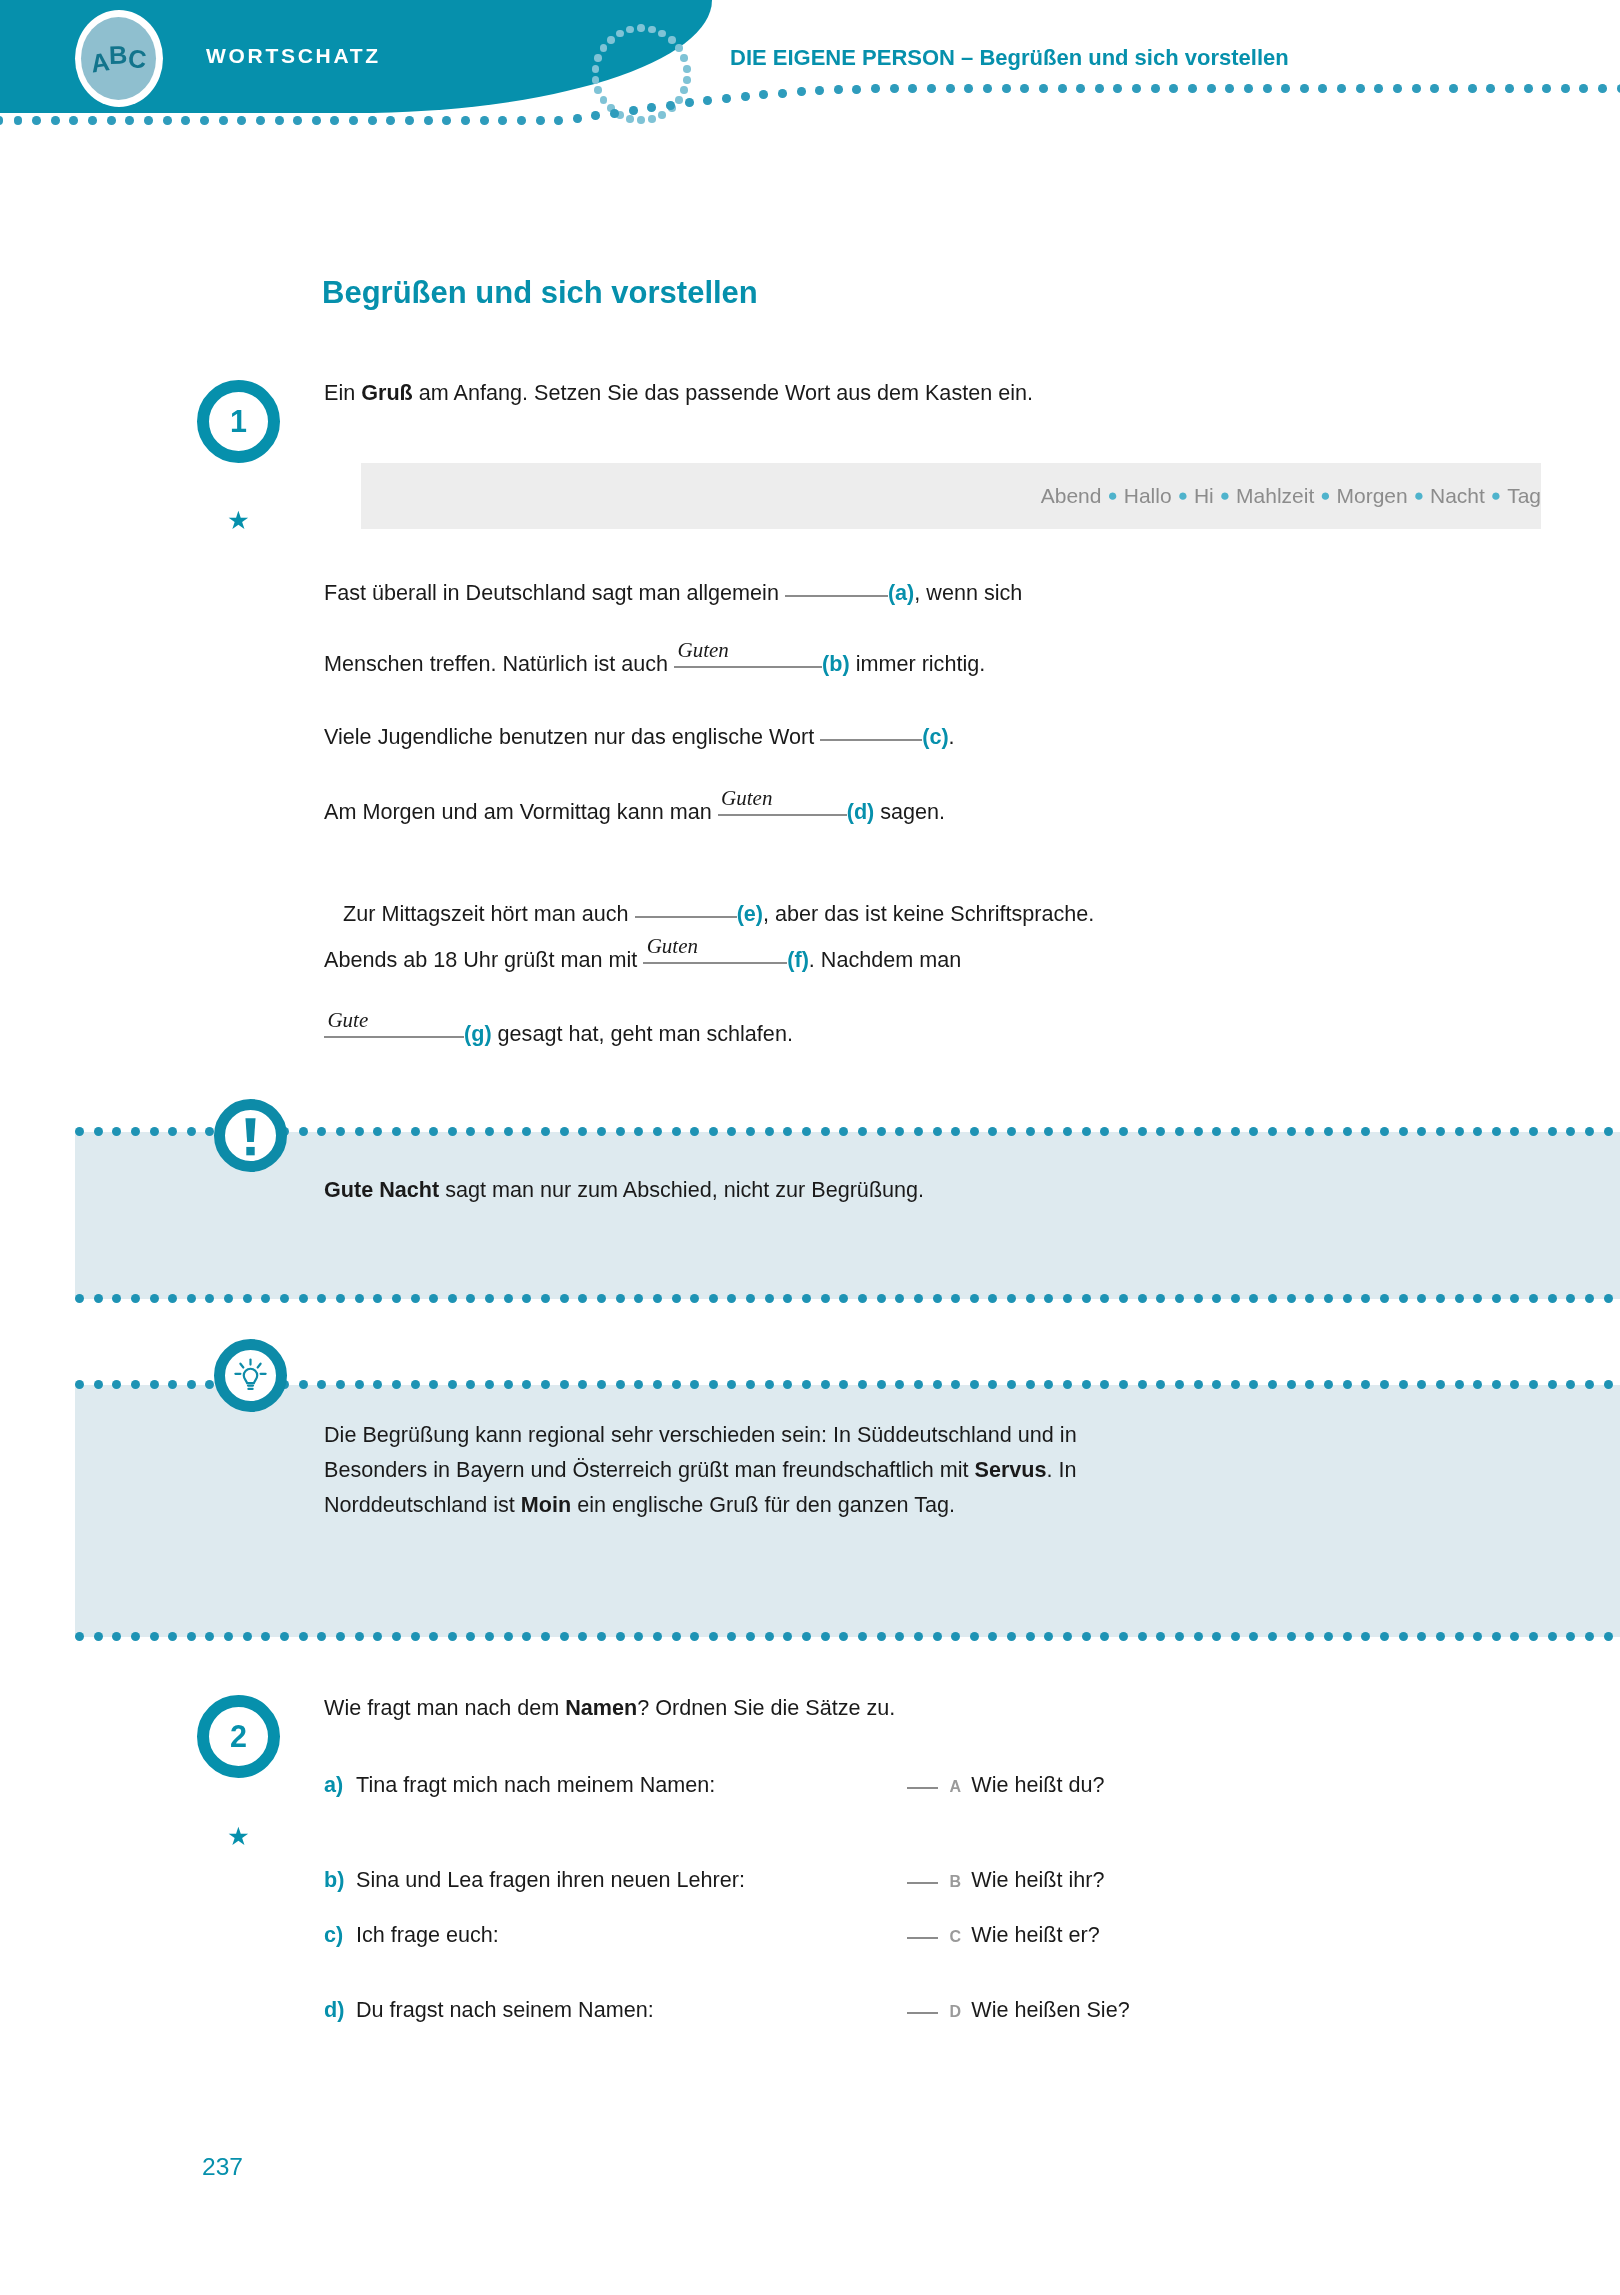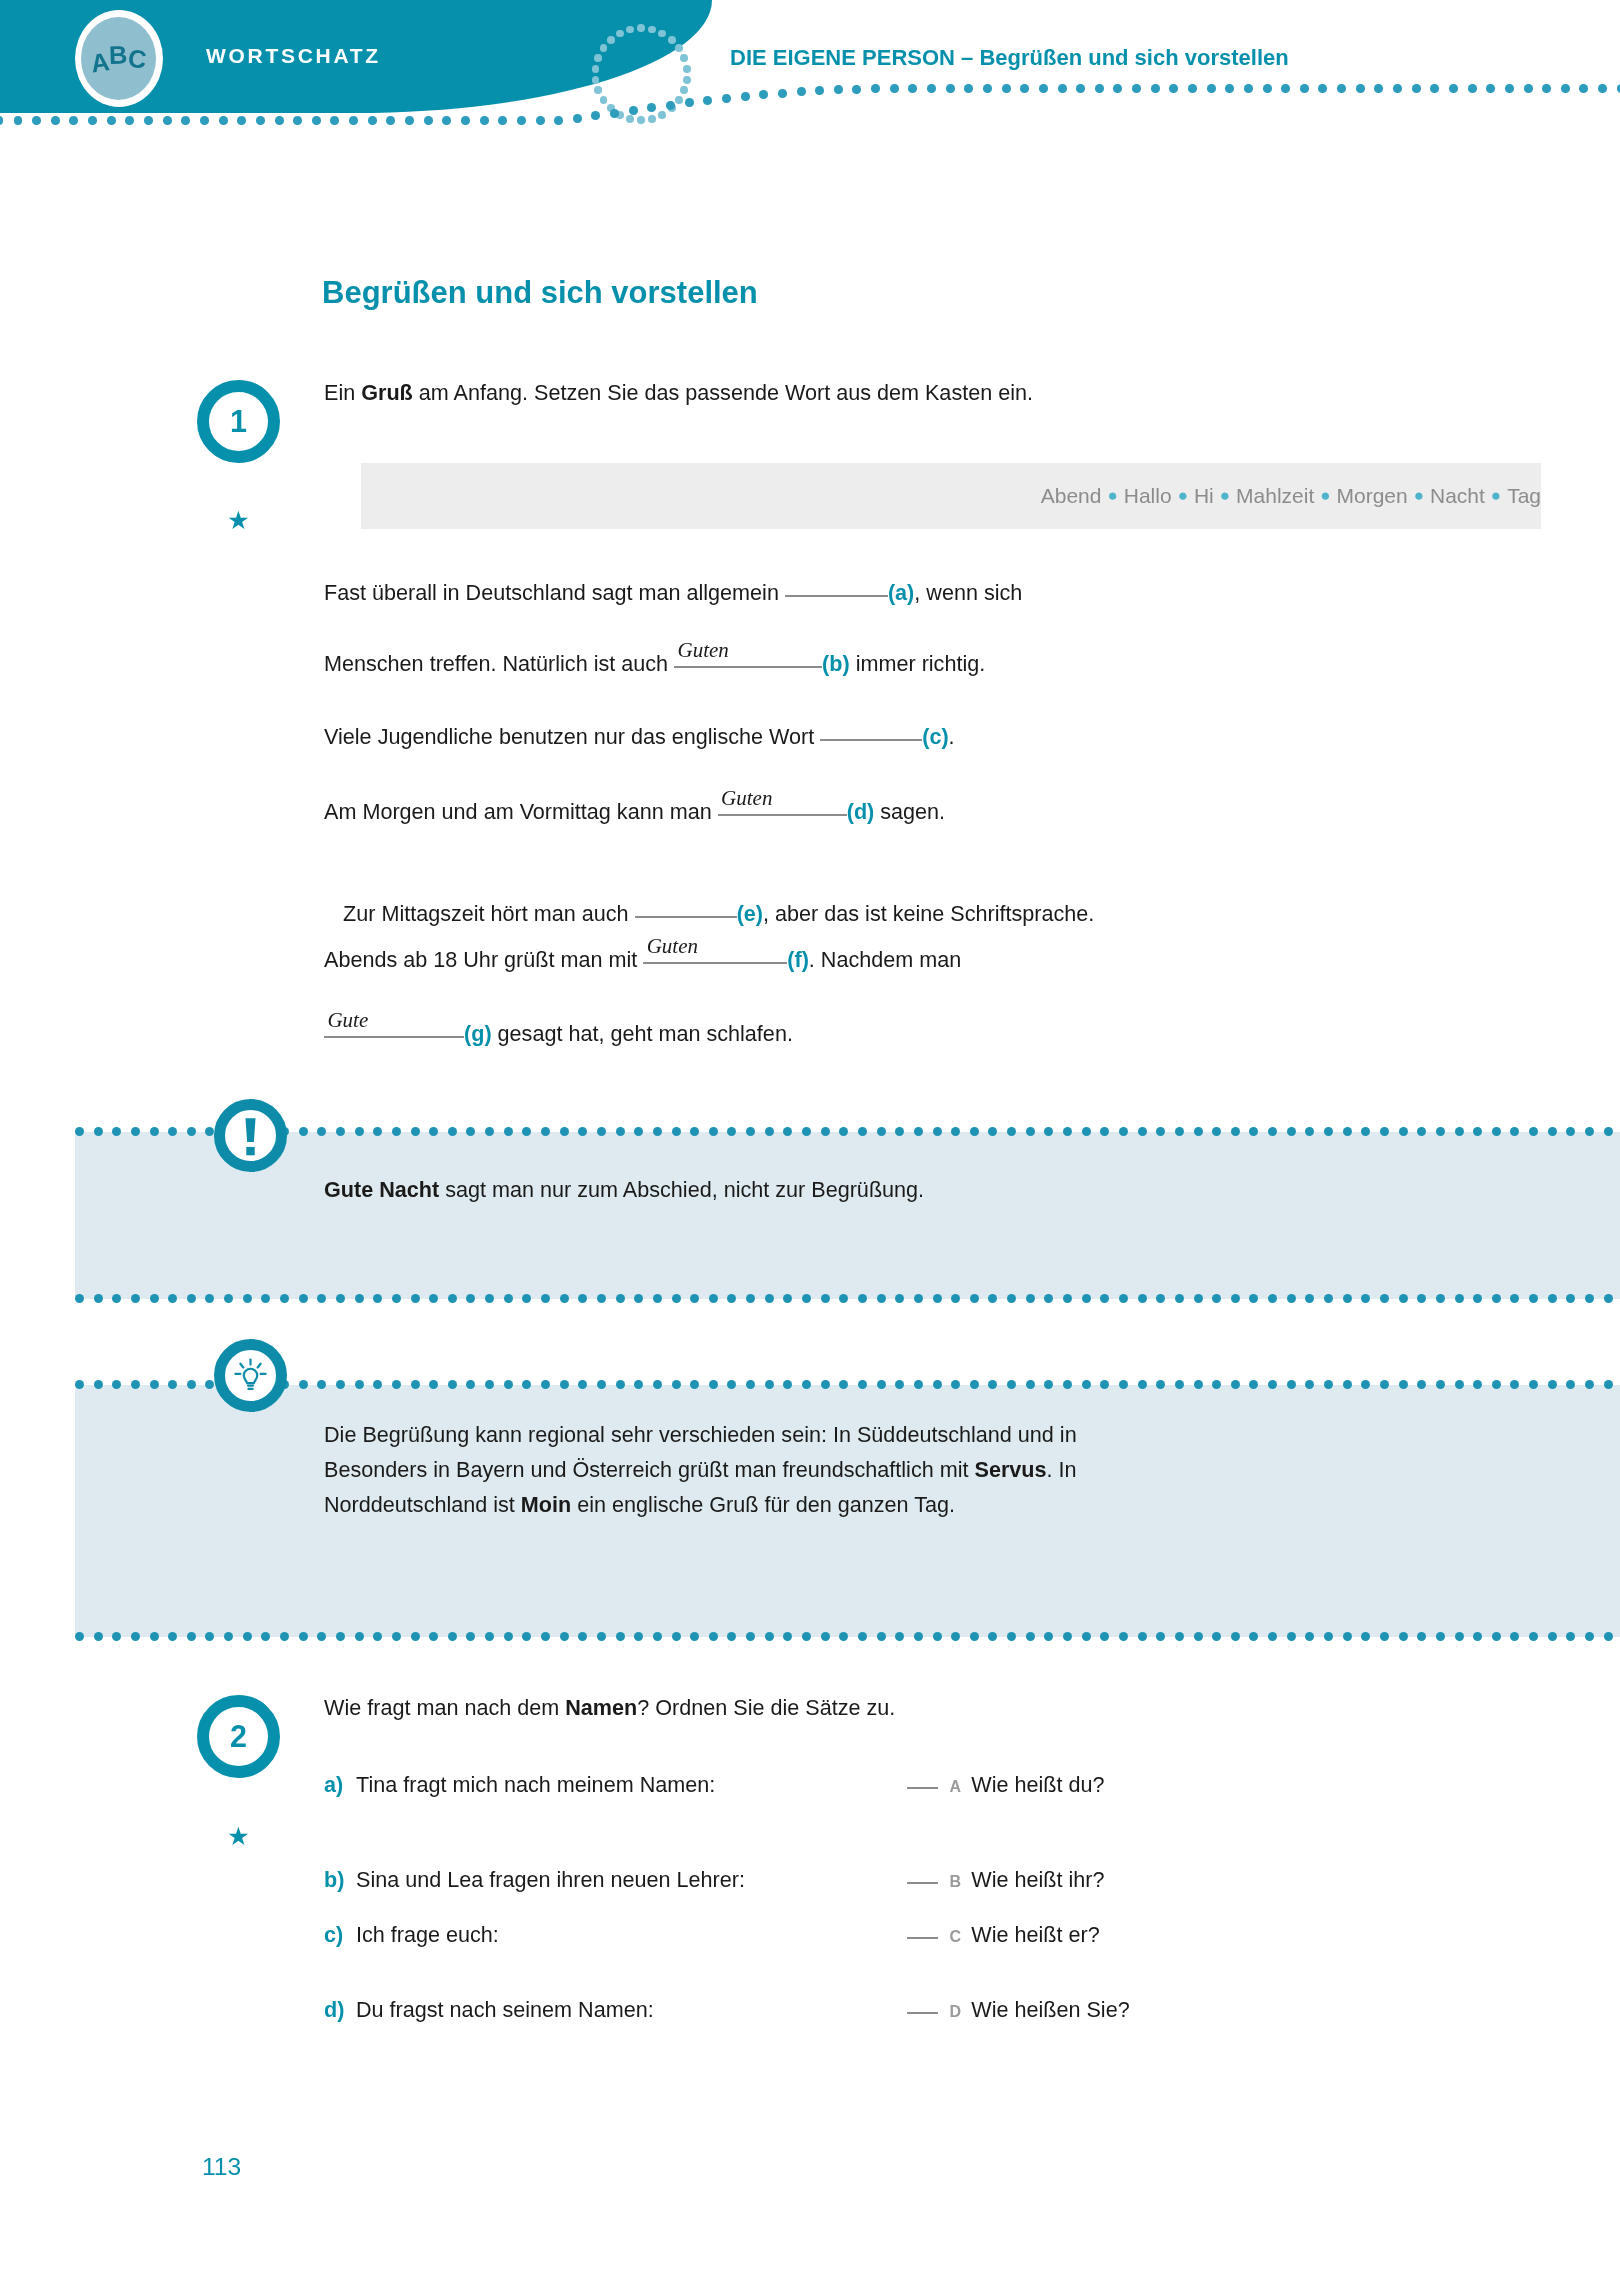--- a/index.html
+++ b/index.html
@@ -844,14 +844,14 @@
 <div class="match-row" style="left:324px; top:1847px;">
   <span class="match-letter">b)</span><span style="display:inline-block;width:551px;margin-top:20px;">Sina und Lea fragen ihren neuen Lehrer:</span><span class="match-blank"></span><span class="match-key">B</span><span>Wie heißt ihr?</span>
 </div>
 <div class="match-row" style="left:324px; top:1922px;">
   <span class="match-letter">c)</span><span style="display:inline-block;width:551px;">Ich frage euch:</span><span class="match-blank"></span><span class="match-key">C</span><span>Wie heißt er?</span>
 </div>
 <div class="match-row" style="left:324px; top:1997px;">
   <span class="match-letter">d)</span><span style="display:inline-block;width:551px;">Du fragst nach seinem Namen:</span><span class="match-blank"></span><span class="match-key">D</span><span>Wie heißen Sie?</span>
 </div>
 
-<div class="page-number">113</div>
+<div class="page-number">237</div>
 
 
 </body></html>

